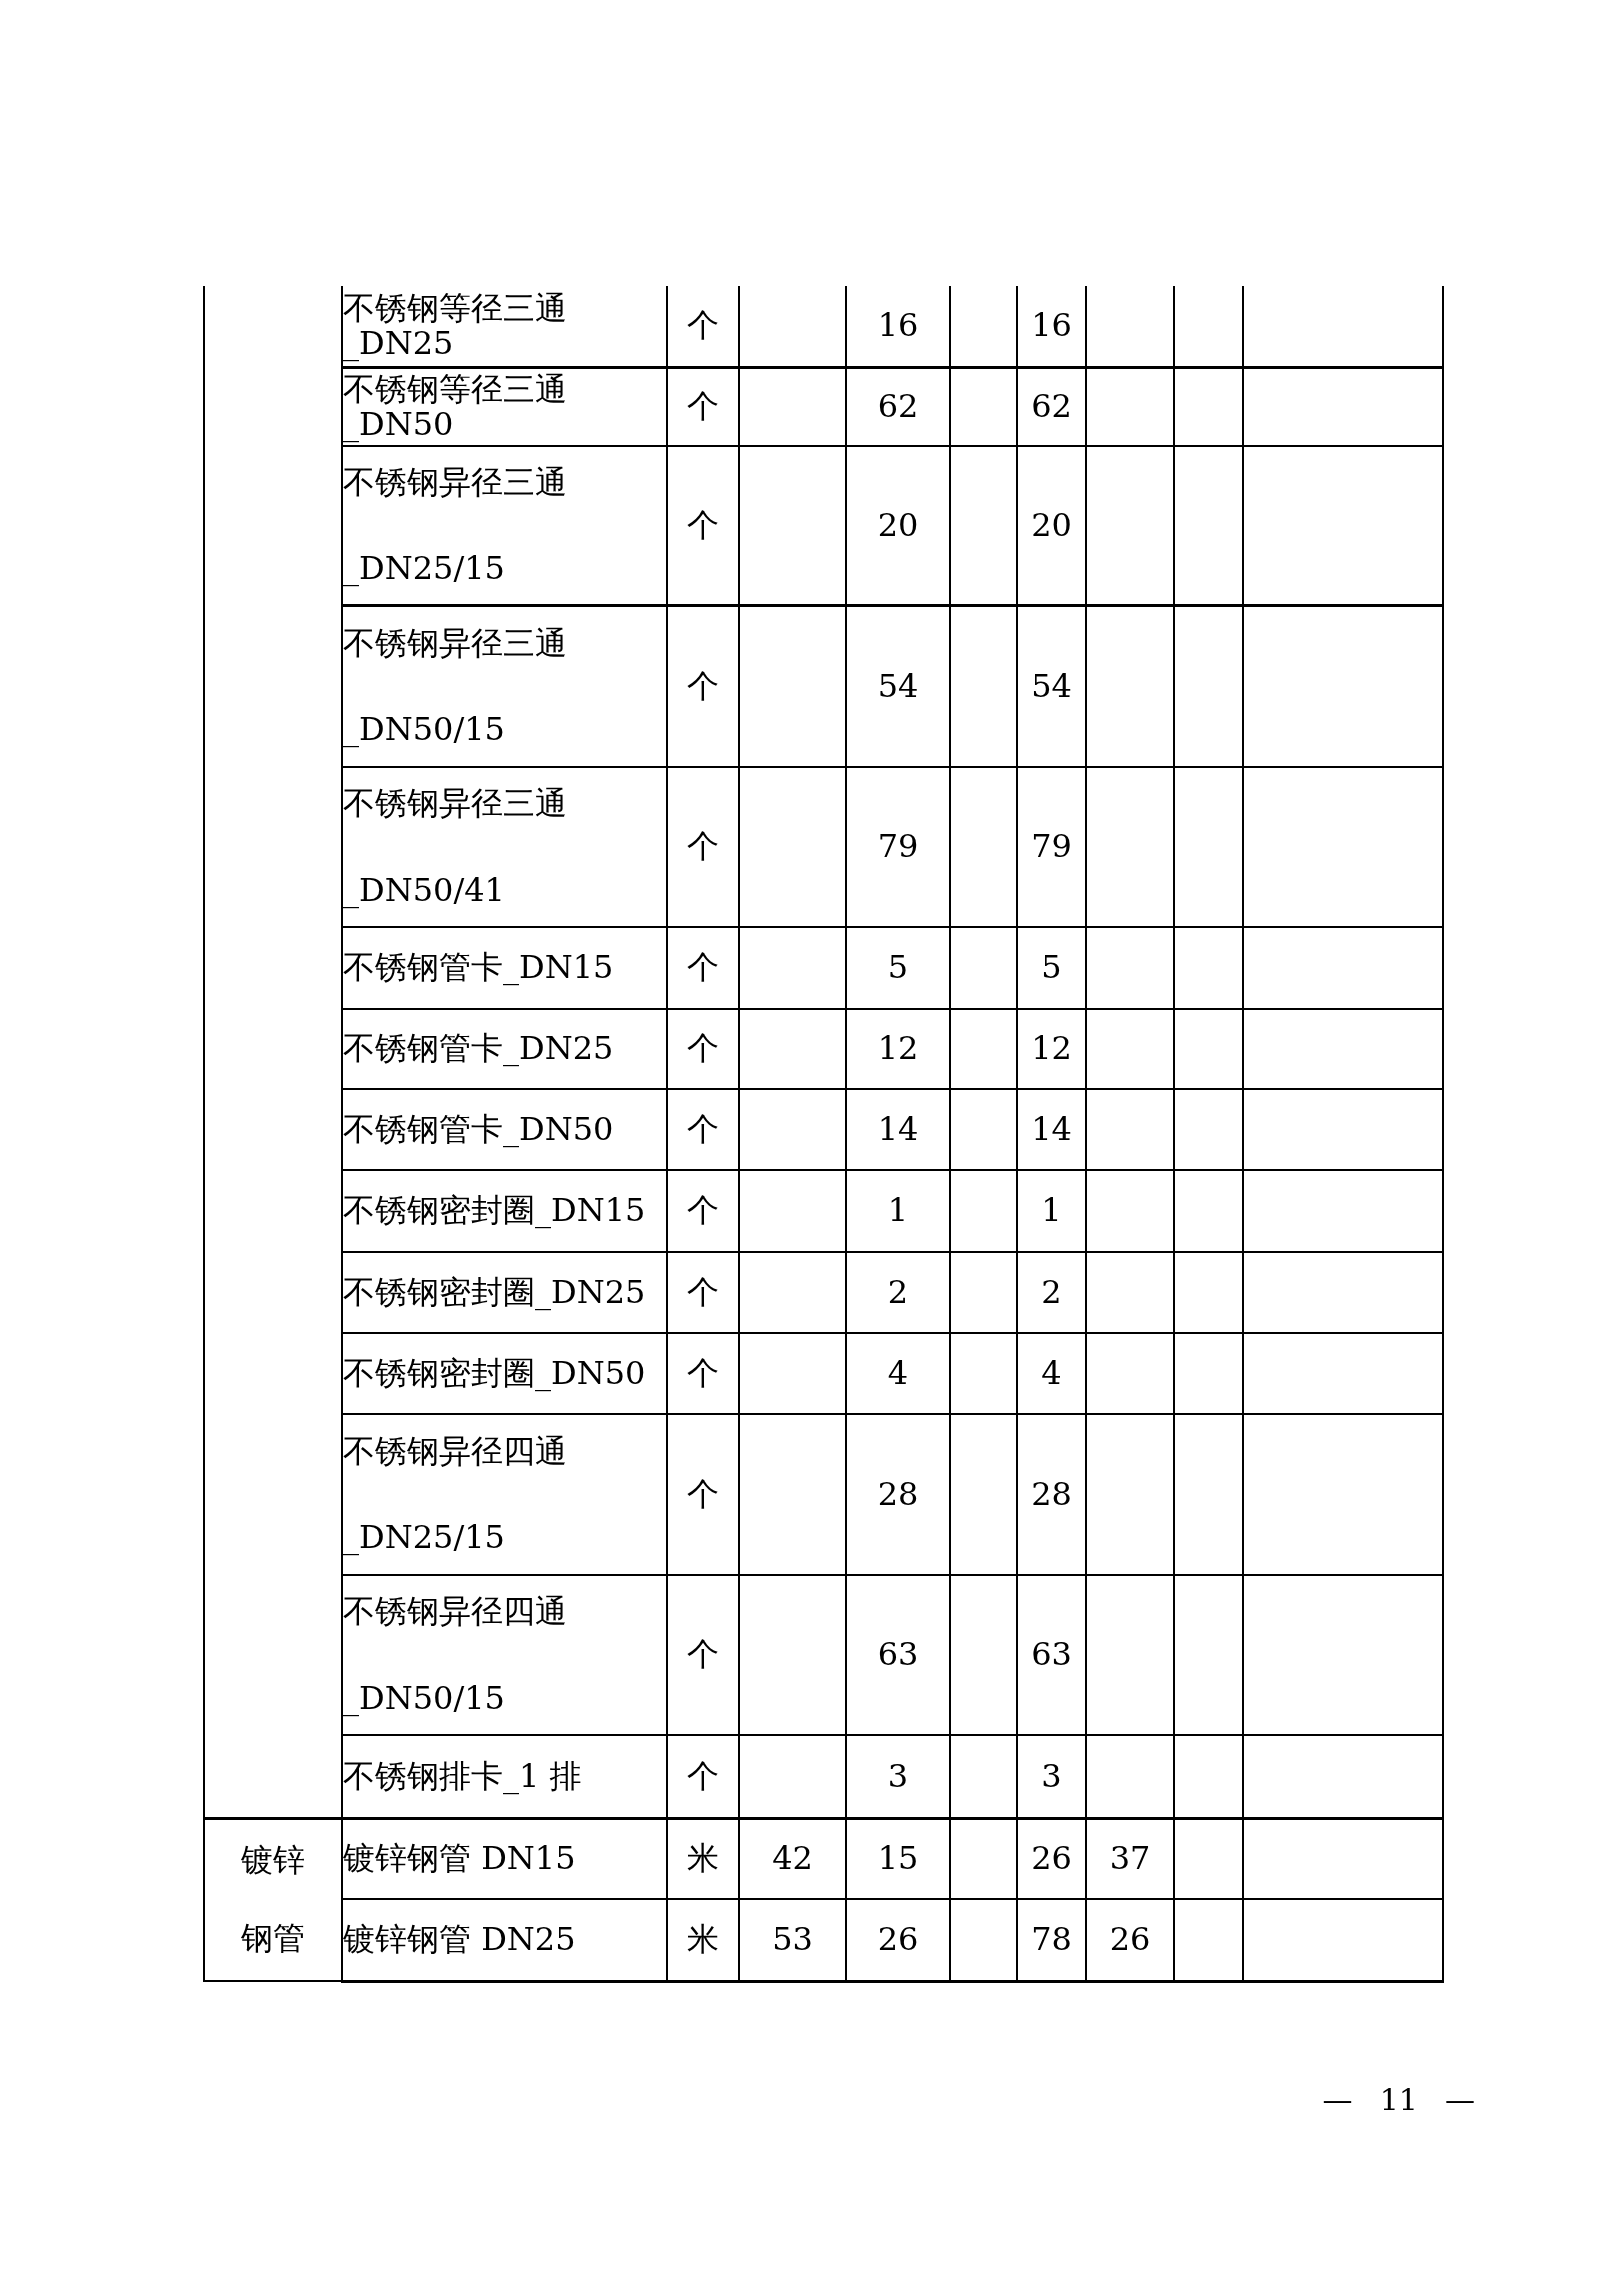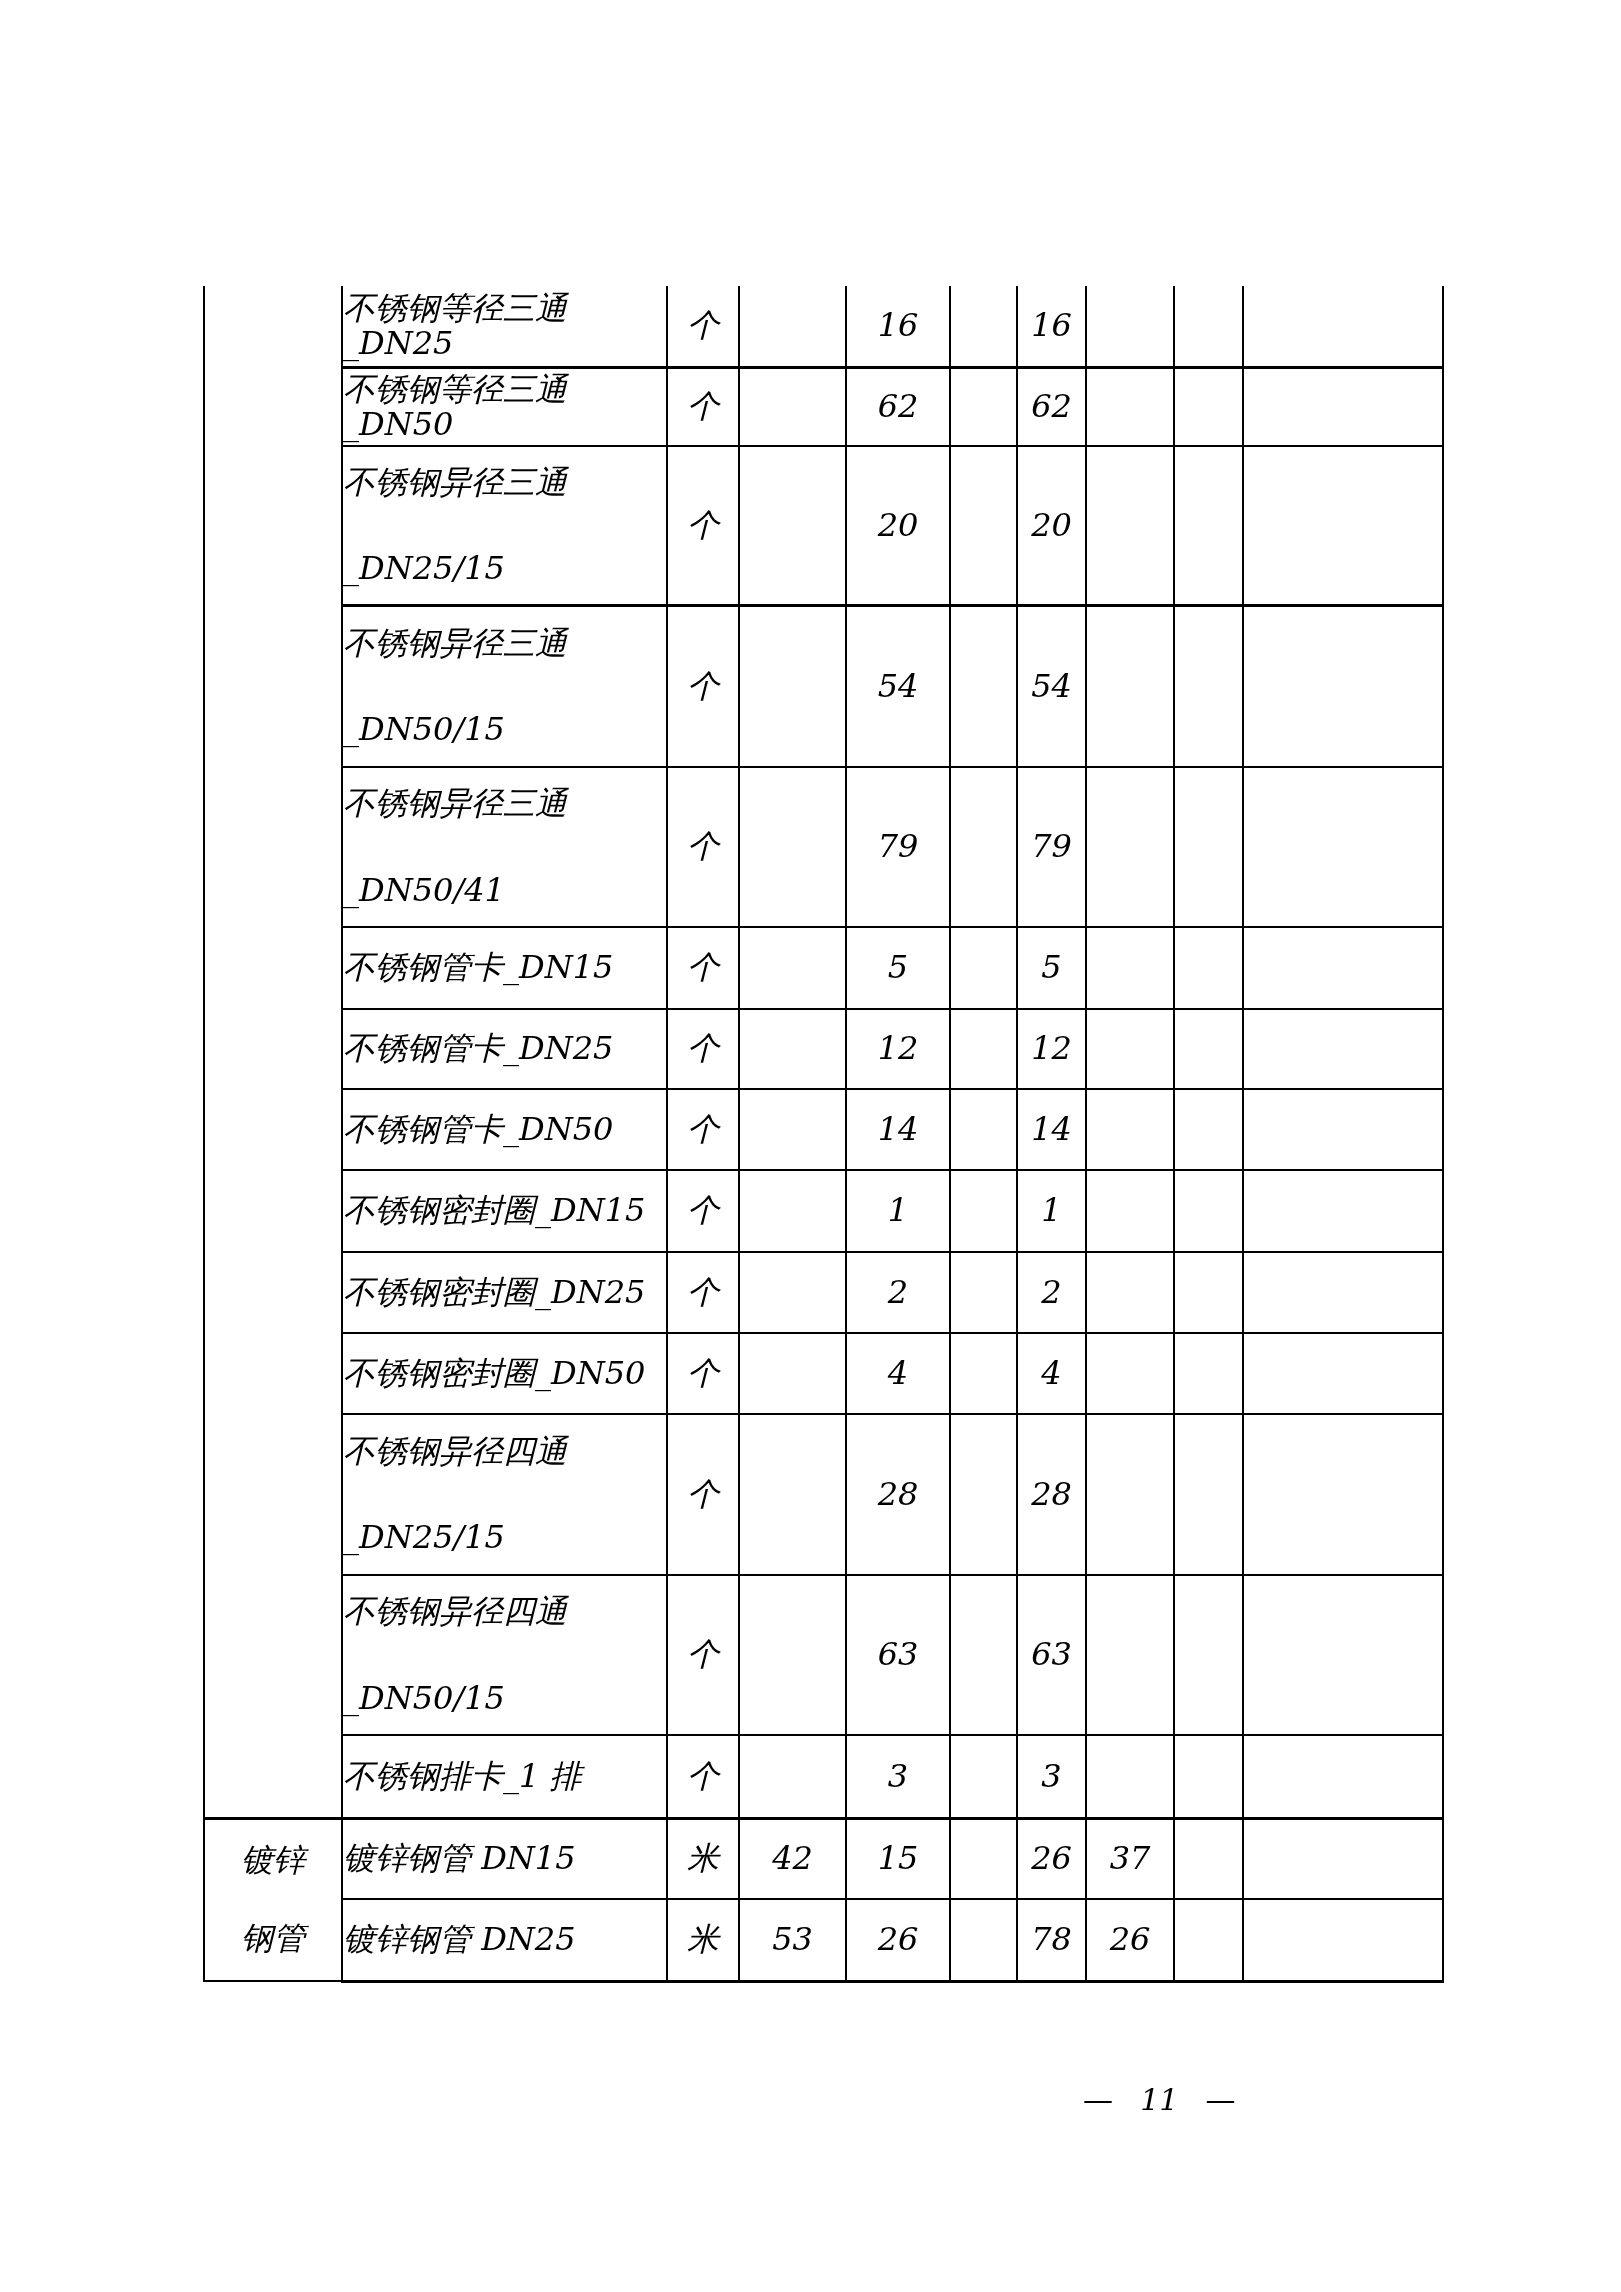--- a/index.html
+++ b/index.html
@@ -1,20 +1,20 @@
 <!DOCTYPE html>
 <html><head>
 <meta charset="utf-8">
 <style>
   html,body{margin:0;padding:0;}
   body{
     width:1621px;height:2293px;position:relative;background:#ffffff;
     font-family:"DejaVu Serif","Liberation Serif",serif;color:#000000;
   }
-  .sheet{position:absolute;left:0;top:0;width:1621px;height:1911px;background:#ffffff;font-style:italic;}
+  .sheet{position:absolute;left:0;top:0;width:1621px;height:1911px;background:#ffffff;}
   table.grid{
     position:absolute;left:203px;top:286px;
     border-collapse:collapse;table-layout:fixed;
   }
   table.grid td{
     border:2px solid #000;
     font-size:32px;line-height:1.1;
     overflow:hidden;vertical-align:middle;
     padding:0;
   }
@@ -28,21 +28,21 @@
   td.thick-b{border-bottom:3.9px solid #000;}
   
   td.c-item{text-align:left;padding-left:14.7px;}
   td.c-mid{text-align:center;}
   .stack{display:flex;flex-direction:column;justify-content:flex-start;gap:51px;height:100%;}
   .stack span{display:block;text-align:left;}
   .gstack{display:flex;flex-direction:column;justify-content:center;gap:43px;height:100%;}
   .gstack span{display:block;text-align:center;}
   .footer{
     position:absolute;left:1083px;top:2082px;width:392px;
-    text-align:left;font-size:30px;word-spacing:17.6px;color:#000;
+    text-align:right;font-size:30px;word-spacing:17.6px;color:#000;
   }
 </style>
 </head>
 <body>
 
 <div class="sheet">
 
   <table class="grid">
     <colgroup>
       <col style="width:138px">

